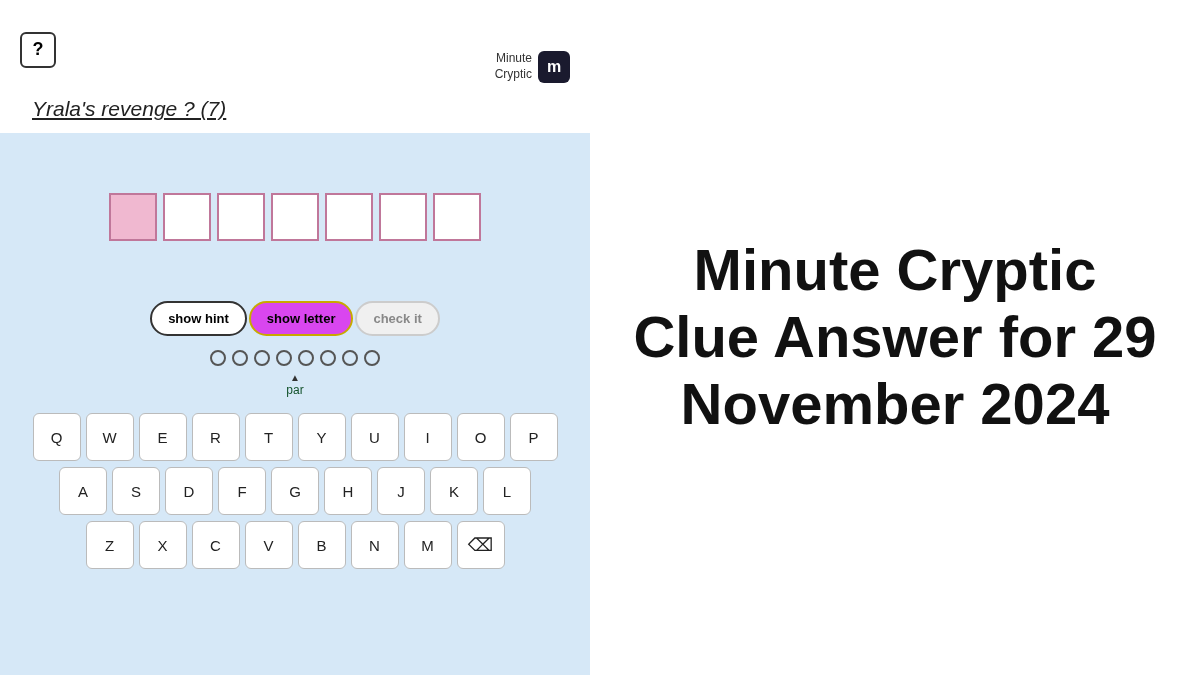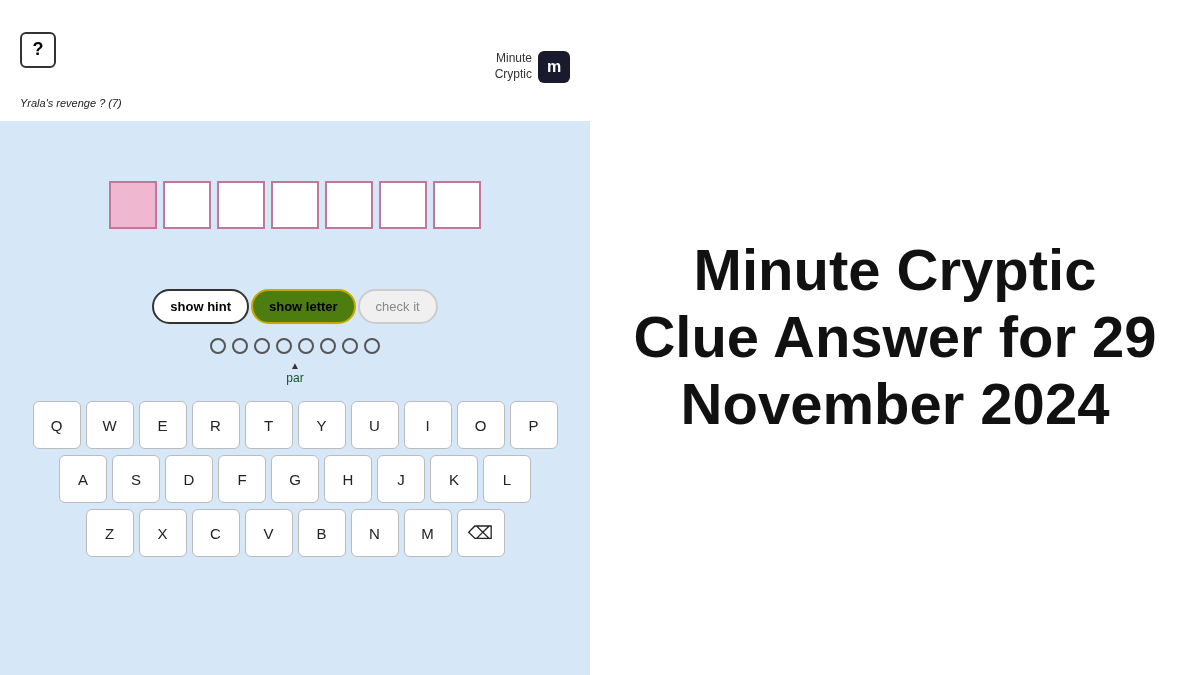--- a/index.html
+++ b/index.html
@@ -63,24 +63,25 @@
       border-radius: 6px;
       display: flex;
       align-items: center;
       justify-content: center;
       color: white;
       font-weight: bold;
       font-size: 16px;
     }
 
     .clue-text {
-      padding: 6px 20px 12px 20px;
-      font-size: 11px;
+      padding: 6px 20px 12px 32px;
+      font-size: 21px;
       color: #222;
       font-style: italic;
+      text-decoration: underline;
     }
 
     .game-area {
       flex: 1;
       background: #d6e8f7;
       margin: 0;
       display: flex;
       flex-direction: column;
       align-items: center;
       padding: 30px 20px 20px 20px;
@@ -125,33 +126,33 @@
       background: #fff;
       font-size: 13px;
       font-weight: 600;
       cursor: pointer;
     }
 
     .btn-show-letter {
       padding: 8px 16px;
       border: 2px solid #c8a800;
       border-radius: 20px;
-      background: #4d7c0f;
+      background: #d946ef;
       font-size: 13px;
       font-weight: 600;
       cursor: pointer;
     }
 
     .btn-check-it {
       padding: 3px 16px;
       border: 2px solid #ccc;
       border-radius: 20px;
       background: #f0f0f0;
       font-size: 13px;
-      font-weight: 400;
+      font-weight: 700;
       cursor: pointer;
       color: #888;
     }
 
     
     .score-area {
       display: flex;
       flex-direction: column;
       align-items: center;
       gap: 4px;

